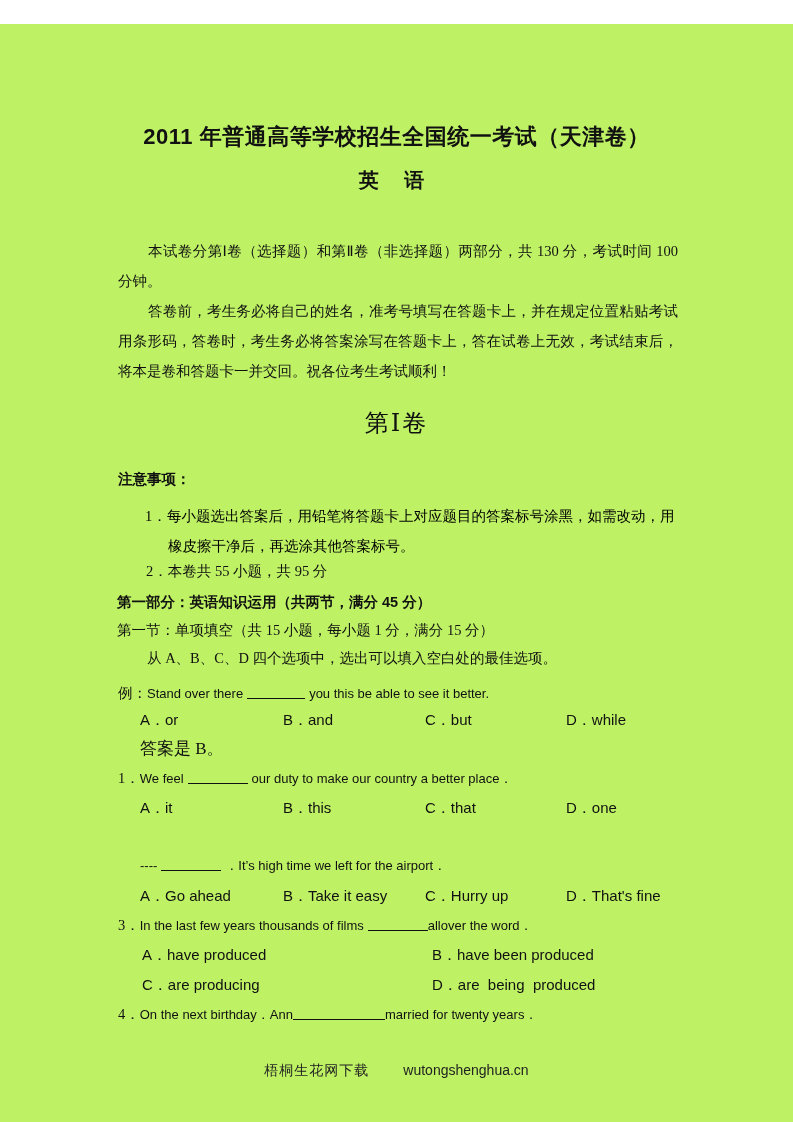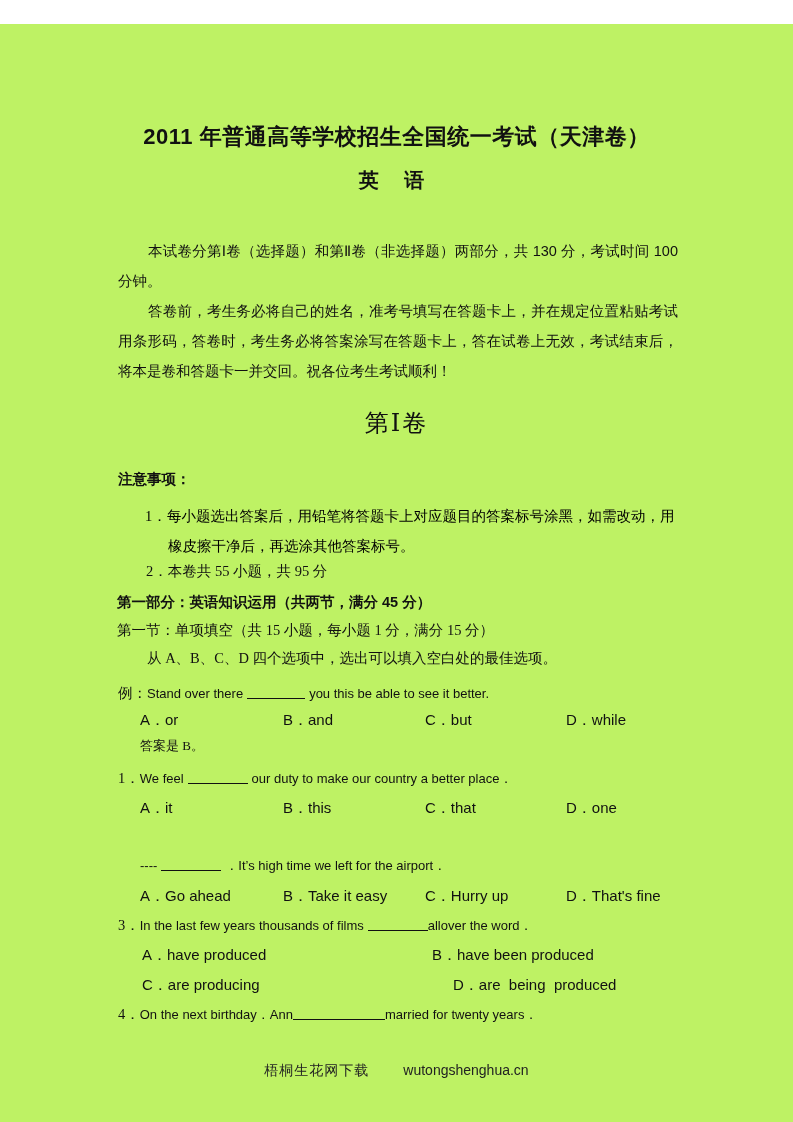--- a/index.html
+++ b/index.html
@@ -61,21 +61,21 @@
     text-align: center;
     font-family: "Liberation Serif", "DejaVu Serif", serif;
     font-size: 24px;
     letter-spacing: 2px;
     white-space: normal;
   }
 
   
   .para {
     position: absolute;
-    font-family: Liberation Sans, sans-serif;
+    font-family: Liberation Serif, serif;
     font-size: 14.5px;
     line-height: 30px;
     color: #111;
     text-align: justify;
   }
   #intro-para-1 { left: 118px; top: 212px; width: 560px; text-indent: 30px; }
   #intro-para-2 { left: 118px; top: 272px; width: 560px; text-indent: 30px; }
 
   
   #notice-heading {
@@ -181,21 +181,21 @@
 
   <div class="qline" style="left:118px; top:660px;"><span class="qnum-serif">例：</span><span>Stand over there</span><span class="blank w-short"></span><span>you this be able to see it better.</span></div>
 
   <div>
     <span class="opt" style="left:140px; top:687px;">A．or</span>
     <span class="opt" style="left:283px; top:687px;">B．and</span>
     <span class="opt" style="left:425px; top:687px;">C．but</span>
     <span class="opt" style="left:566px; top:687px;">D．while</span>
   </div>
 
-  <div class="blk serif" style="left:140px; top:713px; font-size:13px;">答案是 B。</div>
+  <div class="blk serif" style="left:140px; top:713px; font-size:17px;">答案是 B。</div>
 
   <div class="qline" style="left:118px; top:745px;"><span class="qnum-serif">1．</span><span>We feel</span><span class="blank w-mid"></span><span>our duty to make our country a better place．</span></div>
 
   <div>
     <span class="opt" style="left:140px; top:775px;">A．it</span>
     <span class="opt" style="left:283px; top:775px;">B．this</span>
     <span class="opt" style="left:425px; top:775px;">C．that</span>
     <span class="opt" style="left:566px; top:775px;">D．one</span>
   </div>
 
@@ -208,21 +208,21 @@
     <span class="opt" style="left:425px; top:863px;">C．Hurry up</span>
     <span class="opt" style="left:566px; top:863px;">D．That's fine</span>
   </div>
 
   <div class="qline" style="left:118px; top:892px;"><span class="qnum-serif">3．</span><span>In the last few years thousands of films</span><span class="blank w-tight"></span><span>allover the word．</span></div>
 
   <div>
     <span class="opt" style="left:142px; top:922px;">A．have produced</span>
     <span class="opt" style="left:432px; top:922px;">B．have been produced</span>
     <span class="opt" style="left:142px; top:952px;">C．are producing</span>
-    <span class="opt" style="left:453px; top:952px;">D．are  being  produced</span>
+    <span class="opt" style="left:432px; top:952px;">D．are  being  produced</span>
   </div>
 
   <div class="qline" style="left:118px; top:981px;"><span class="qnum-serif">4．</span><span>On the next birthday．Ann</span><span class="blank w-long"></span><span>married for twenty years．</span></div>
 
   <div id="footer">
     <span class="cn">梧桐生花网下载</span><span class="site">wutongshenghua.cn</span>
   </div>
 
 </div>
 

